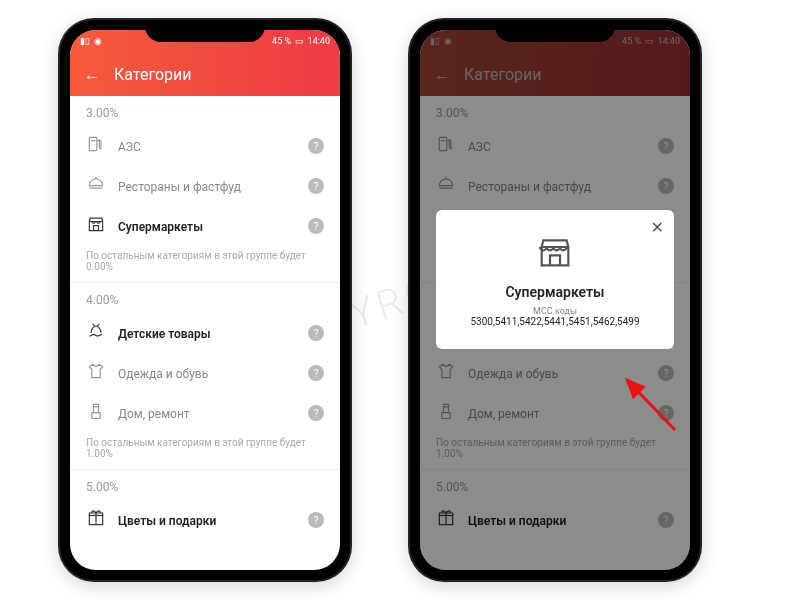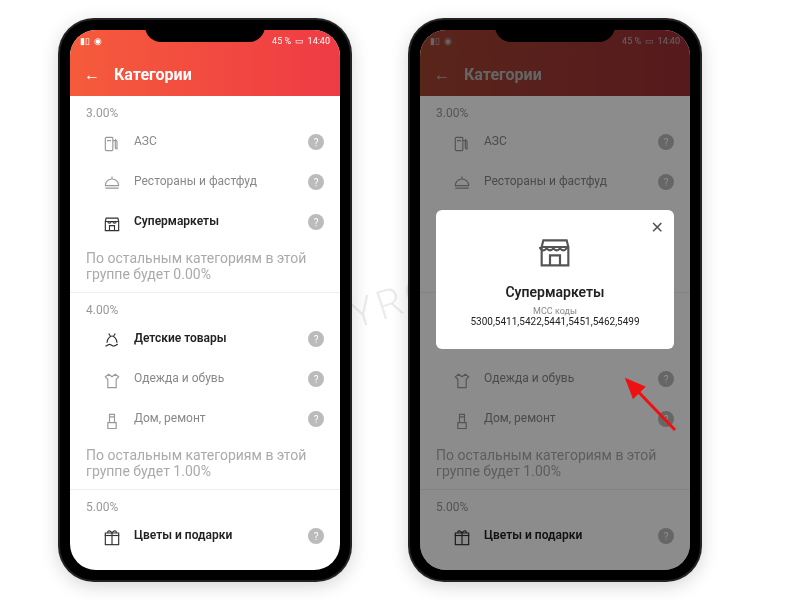--- a/index.html
+++ b/index.html
@@ -55,41 +55,40 @@
   .statusbar .left, .statusbar .right { display: flex; gap: 4px; align-items: center; }
   .appbar {
     height: 44px;
     background: linear-gradient(90deg,#f55b3b,#ef3b45);
     display: flex;
     align-items: center;
     padding: 0 14px;
     gap: 14px;
     color: #fff;
   }
-  .appbar-title { font-size: 16px; font-weight: 700; }
+  .appbar-title { font-size: 16px; font-weight: 400; }
   .content { height: calc(100% - 66px); overflow: hidden; font-size: 12px; color: #333; }
   .section-label { font-size: 12px; color: #999; padding: 10px 16px 4px; }
   .cat-row {
     display: flex;
-    align-items: flex-start;
+    align-items: flex-end;
     padding: 10px 16px;
     gap: 12px;
-    margin-left: 16px;
   }
   .cat-icon { width: 20px; height: 20px; color: #888; display:flex; align-items:center; justify-content:center;}
   .cat-icon svg { width: 20px; height: 20px; stroke: #999; fill: none; stroke-width:1.4; }
   .cat-row.bold .cat-icon svg { stroke:#333; }
   .cat-row.bold .cat-label { color:#222; font-weight:600; }
   .cat-label { flex: 1; color: #888; }
   .help-dot {
     width: 16px; height: 16px; border-radius: 50%;
     background: #bbb; color:#fff; font-size:10px;
     display:flex; align-items:center; justify-content:center;
   }
-  .note { font-size: 14px; color: #aaa; padding: 6px 16px 10px; border-bottom: 1px solid #eee;}
+  .note { font-size: 10px; color: #aaa; padding: 6px 16px 10px; border-bottom: 1px solid #eee;}
   
   .dim {
     position:absolute; inset:0; background:rgba(0,0,0,.45);
   }
   .modal {
     position:absolute; left:16px; right:16px; top:180px;
     background:#fff; border-radius:6px; padding:18px 14px 22px;
     text-align:center;
   }
   .modal-close { position:absolute; top:8px; right:10px; font-size:16px; color:#555; cursor:pointer;}

